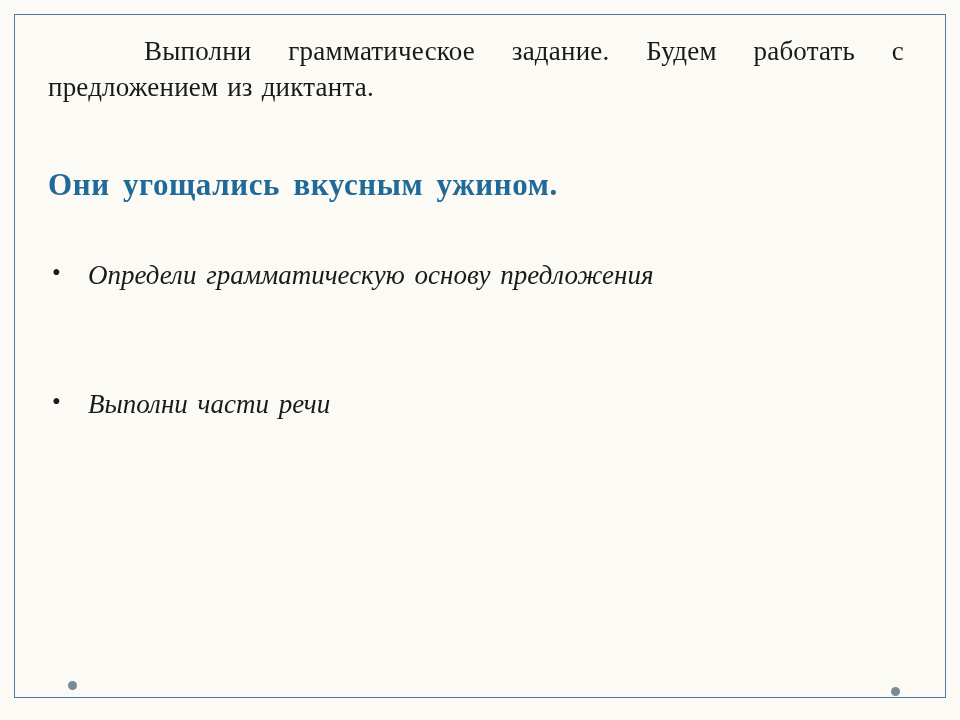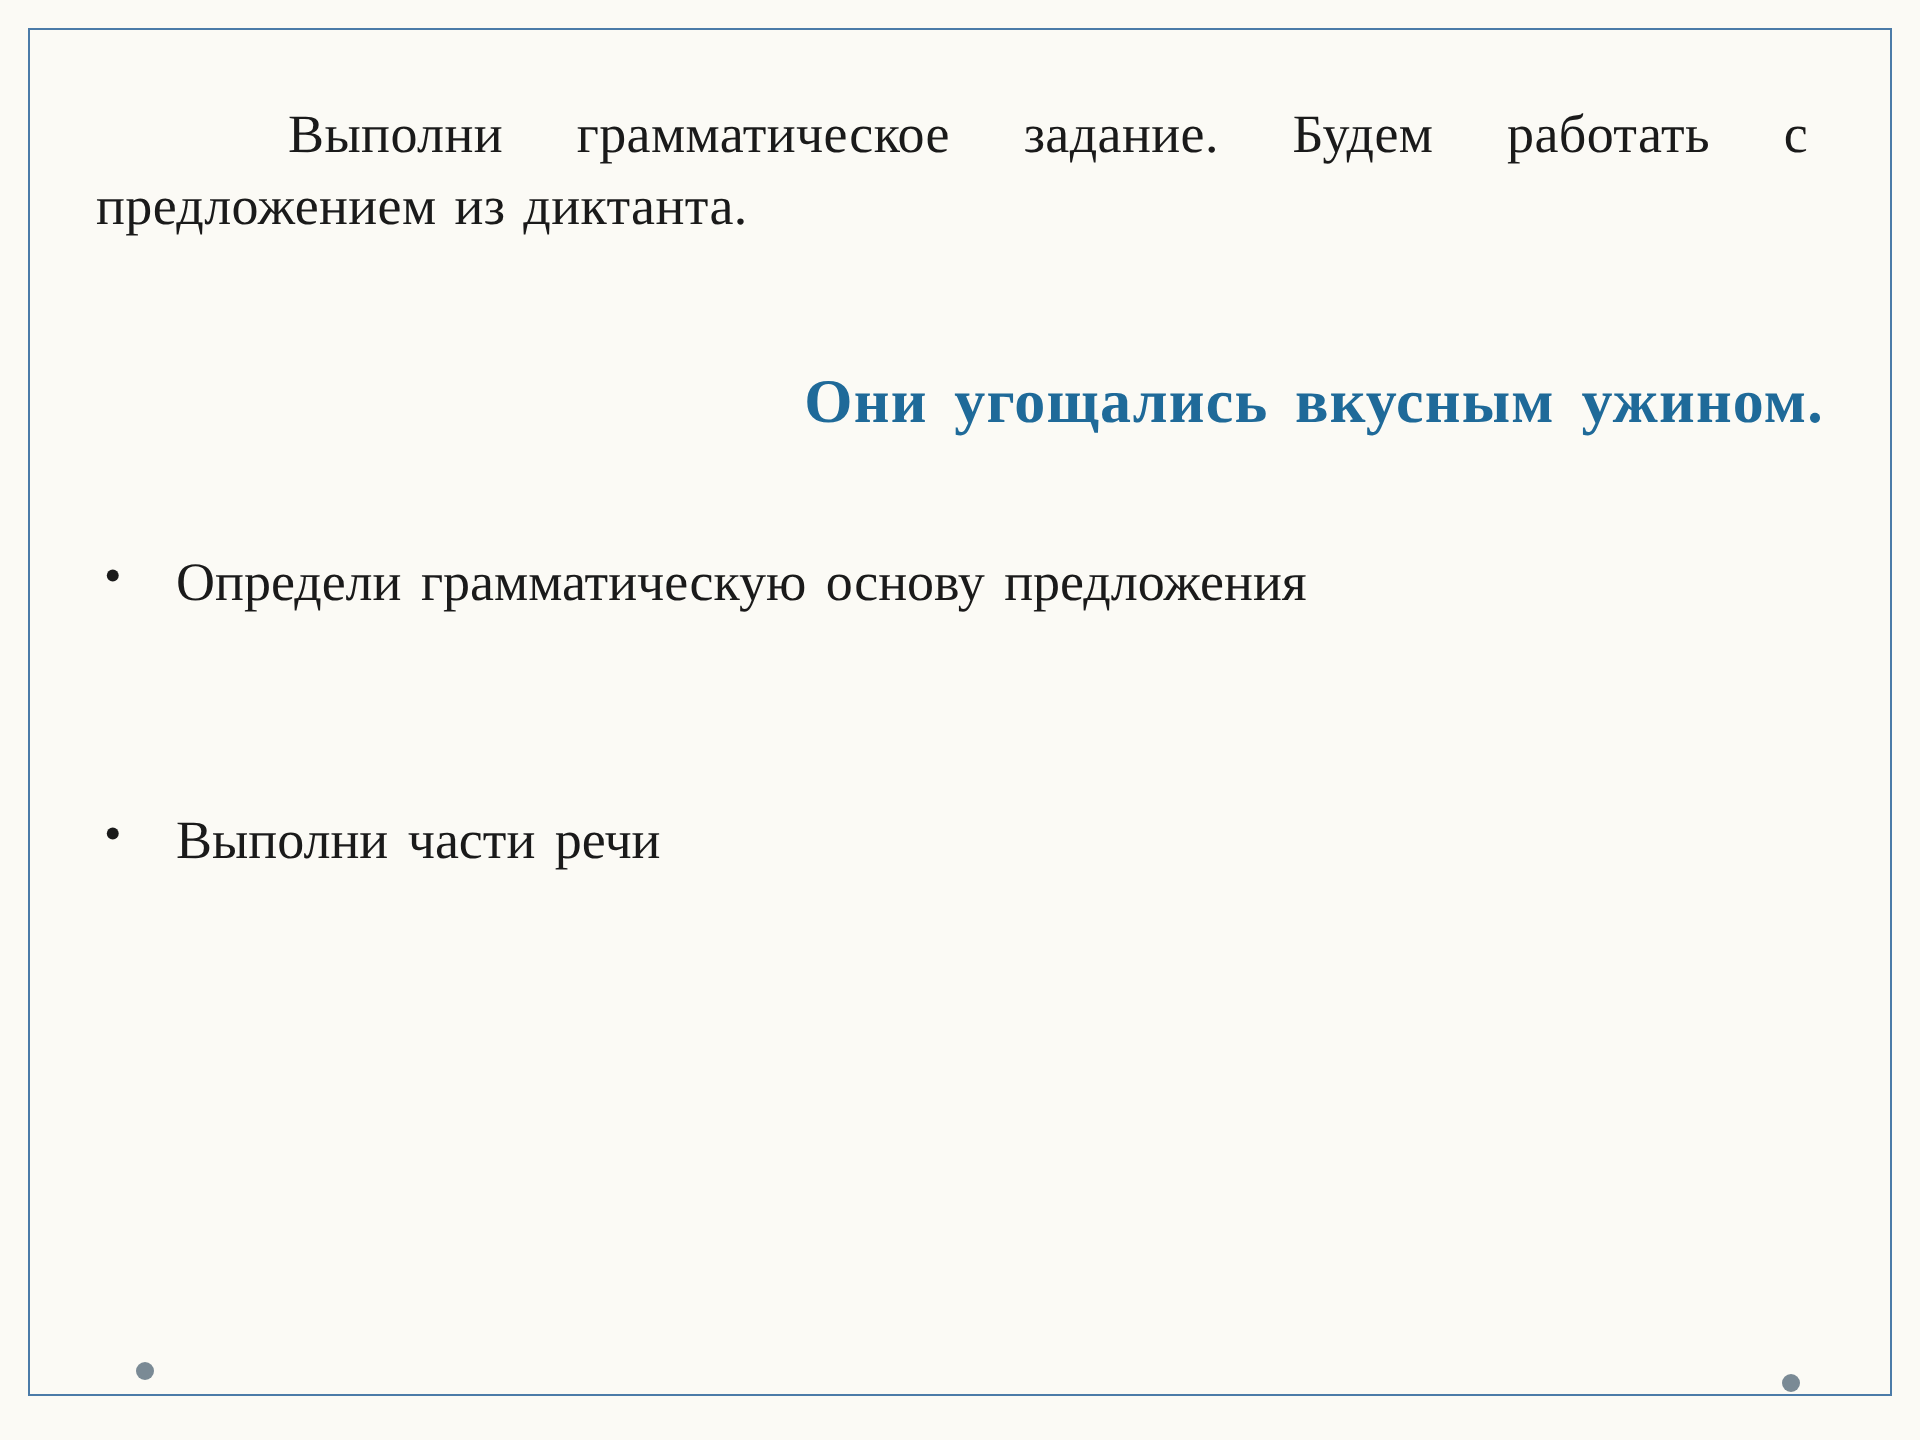--- a/index.html
+++ b/index.html
@@ -26,41 +26,41 @@
     top: 14px;
     width: 932px;
     height: 684px;
     border: 1px solid #4b7ba8;
     box-sizing: border-box;
     pointer-events: none;
   }
   .content {
     position: absolute;
     left: 14px;
-    top: 18px;
+    top: 2px;
     width: 932px;
     height: 680px;
     box-sizing: border-box;
     padding: 32px 34px 0 34px;
   }
   .intro {
     font-family: "Liberation Serif", serif;
     font-size: 27px;
     line-height: 1.32;
     color: #1a1a1a;
     text-align: justify;
     text-indent: 96px;
     letter-spacing: 0.2px;
     word-spacing: 2px;
     margin: 0;
     padding-right: 8px;
   }
   .sentence {
     margin-top: 62px;
-    text-align: right;
+    text-align: left;
     font-family: "Liberation Serif", serif;
     font-size: 31px;
     font-weight: bold;
     color: #1f6a99;
     letter-spacing: 0.6px;
     word-spacing: 5px;
   }
   .tasks {
     margin-top: 56px;
     list-style: none;
@@ -79,20 +79,21 @@
   .bullet {
     width: 36px;
     flex: 0 0 36px;
     color: #1a1a1a;
     font-size: 25px;
     line-height: 1.1;
   }
   .task-text {
     flex: 1 1 auto;
     line-height: 1.2;
+    font-style: italic;
   }
   .dot {
     position: absolute;
     width: 9px;
     height: 9px;
     border-radius: 50%;
     background: #7a8a95;
   }
   .dot-left {
     left: 68px;

